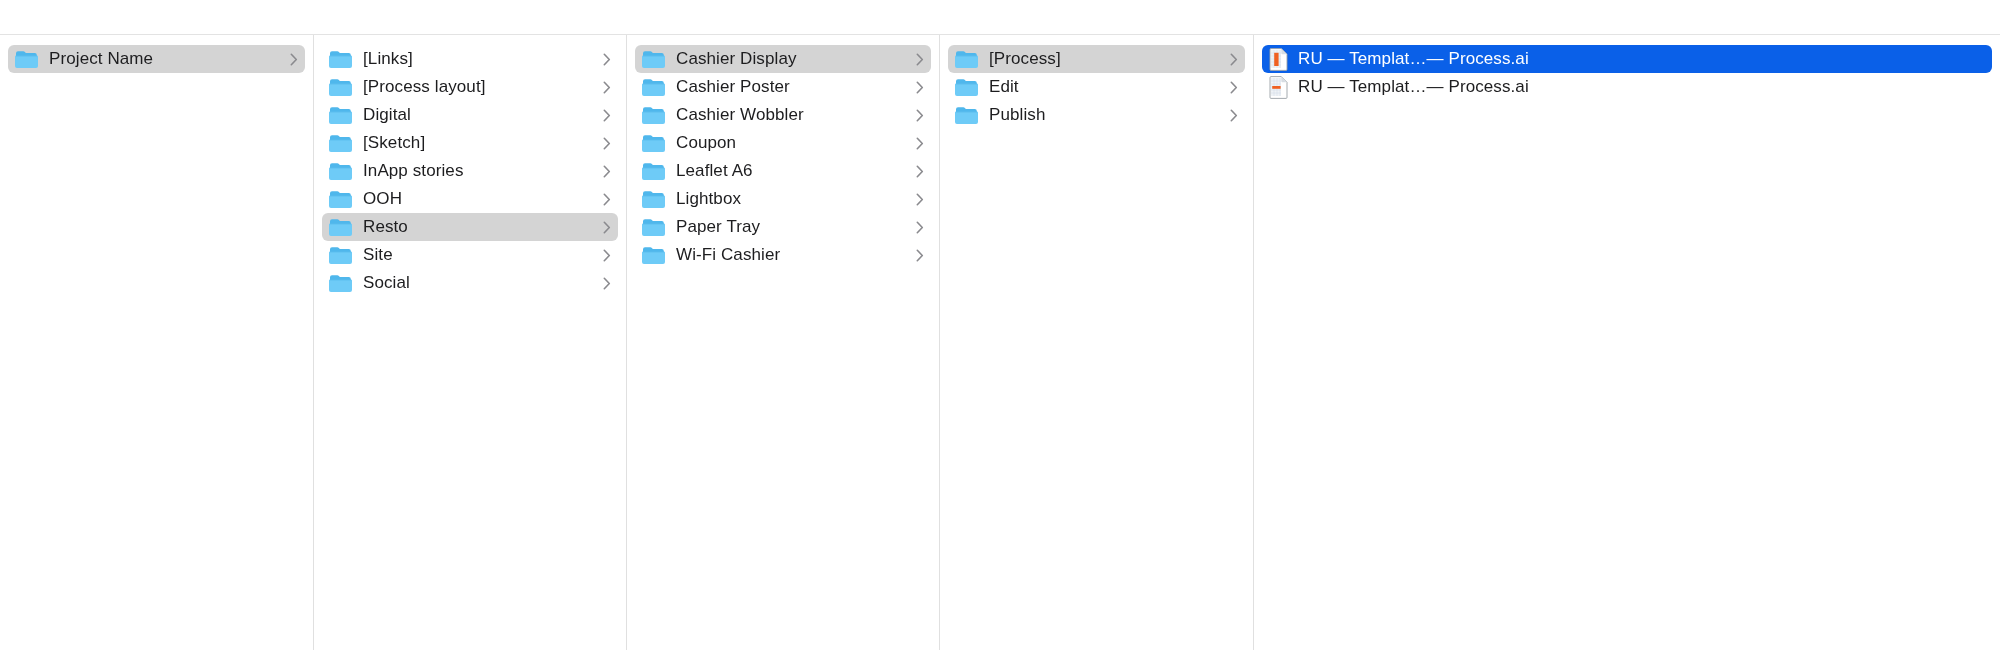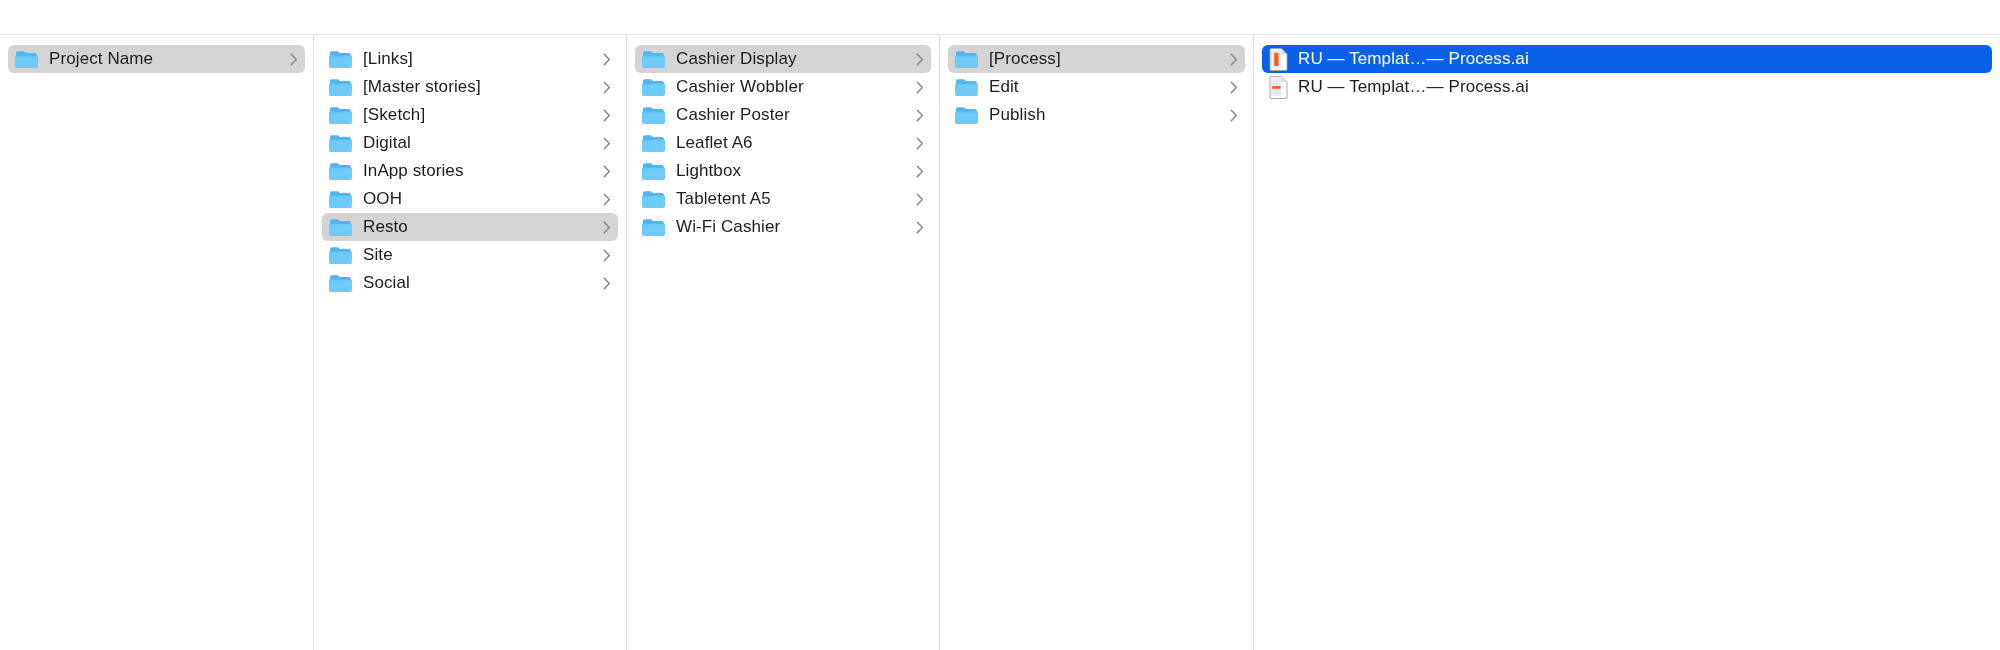--- a/index.html
+++ b/index.html
@@ -166,51 +166,51 @@
           </span>
         </div>
         <div class="row">
           <span class="icon">
             <svg width="23" height="19" viewBox="0 0 23 19">
               <path d="M1 3.2a2 2 0 0 1 2-2h5.4c.5 0 .9.2 1.2.5l1.3 1.2h8.9a2 2 0 0 1 2 2v1.6H1z" fill="#4fb7ec"></path>
               <path d="M1 5.4h20.8a1.2 1.2 0 0 1 1.2 1.2v9.3a2 2 0 0 1-2 2H2a2 2 0 0 1-2-2V6.6a1.2 1.2 0 0 1 1-1.2z" fill="#6ecbf7"></path>
               <path d="M1 5.4h21v1H1z" fill="#3ea9e0" opacity="0.45"></path>
             </svg>
           </span>
-          <span class="row-label">[Master stories]</span>
+          <span class="row-label">[Process layout]</span>
+          <span class="chevron">
+            <svg width="8" height="13" viewBox="0 0 8 13">
+              <path d="M1.3 1.3L6.3 6.5 1.3 11.7" fill="none" stroke-width="1.6" stroke-linecap="round" stroke-linejoin="round"></path>
+            </svg>
+          </span>
+        </div>
+        <div class="row">
+          <span class="icon">
+            <svg width="23" height="19" viewBox="0 0 23 19">
+              <path d="M1 3.2a2 2 0 0 1 2-2h5.4c.5 0 .9.2 1.2.5l1.3 1.2h8.9a2 2 0 0 1 2 2v1.6H1z" fill="#4fb7ec"></path>
+              <path d="M1 5.4h20.8a1.2 1.2 0 0 1 1.2 1.2v9.3a2 2 0 0 1-2 2H2a2 2 0 0 1-2-2V6.6a1.2 1.2 0 0 1 1-1.2z" fill="#6ecbf7"></path>
+              <path d="M1 5.4h21v1H1z" fill="#3ea9e0" opacity="0.45"></path>
+            </svg>
+          </span>
+          <span class="row-label">Digital</span>
           <span class="chevron">
             <svg width="8" height="13" viewBox="0 0 8 13">
               <path d="M1.3 1.3L6.3 6.5 1.3 11.7" fill="none" stroke-width="1.6" stroke-linecap="round" stroke-linejoin="round"></path>
             </svg>
           </span>
         </div>
         <div class="row">
           <span class="icon">
             <svg width="23" height="19" viewBox="0 0 23 19">
               <path d="M1 3.2a2 2 0 0 1 2-2h5.4c.5 0 .9.2 1.2.5l1.3 1.2h8.9a2 2 0 0 1 2 2v1.6H1z" fill="#4fb7ec"></path>
               <path d="M1 5.4h20.8a1.2 1.2 0 0 1 1.2 1.2v9.3a2 2 0 0 1-2 2H2a2 2 0 0 1-2-2V6.6a1.2 1.2 0 0 1 1-1.2z" fill="#6ecbf7"></path>
               <path d="M1 5.4h21v1H1z" fill="#3ea9e0" opacity="0.45"></path>
             </svg>
           </span>
           <span class="row-label">[Sketch]</span>
-          <span class="chevron">
-            <svg width="8" height="13" viewBox="0 0 8 13">
-              <path d="M1.3 1.3L6.3 6.5 1.3 11.7" fill="none" stroke-width="1.6" stroke-linecap="round" stroke-linejoin="round"></path>
-            </svg>
-          </span>
-        </div>
-        <div class="row">
-          <span class="icon">
-            <svg width="23" height="19" viewBox="0 0 23 19">
-              <path d="M1 3.2a2 2 0 0 1 2-2h5.4c.5 0 .9.2 1.2.5l1.3 1.2h8.9a2 2 0 0 1 2 2v1.6H1z" fill="#4fb7ec"></path>
-              <path d="M1 5.4h20.8a1.2 1.2 0 0 1 1.2 1.2v9.3a2 2 0 0 1-2 2H2a2 2 0 0 1-2-2V6.6a1.2 1.2 0 0 1 1-1.2z" fill="#6ecbf7"></path>
-              <path d="M1 5.4h21v1H1z" fill="#3ea9e0" opacity="0.45"></path>
-            </svg>
-          </span>
-          <span class="row-label">Digital</span>
           <span class="chevron">
             <svg width="8" height="13" viewBox="0 0 8 13">
               <path d="M1.3 1.3L6.3 6.5 1.3 11.7" fill="none" stroke-width="1.6" stroke-linecap="round" stroke-linejoin="round"></path>
             </svg>
           </span>
         </div>
         <div class="row">
           <span class="icon">
             <svg width="23" height="19" viewBox="0 0 23 19">
               <path d="M1 3.2a2 2 0 0 1 2-2h5.4c.5 0 .9.2 1.2.5l1.3 1.2h8.9a2 2 0 0 1 2 2v1.6H1z" fill="#4fb7ec"></path>
@@ -303,36 +303,51 @@
           </span>
         </div>
         <div class="row">
           <span class="icon">
             <svg width="23" height="19" viewBox="0 0 23 19">
               <path d="M1 3.2a2 2 0 0 1 2-2h5.4c.5 0 .9.2 1.2.5l1.3 1.2h8.9a2 2 0 0 1 2 2v1.6H1z" fill="#4fb7ec"></path>
               <path d="M1 5.4h20.8a1.2 1.2 0 0 1 1.2 1.2v9.3a2 2 0 0 1-2 2H2a2 2 0 0 1-2-2V6.6a1.2 1.2 0 0 1 1-1.2z" fill="#6ecbf7"></path>
               <path d="M1 5.4h21v1H1z" fill="#3ea9e0" opacity="0.45"></path>
             </svg>
           </span>
+          <span class="row-label">Cashier Poster</span>
+          <span class="chevron">
+            <svg width="8" height="13" viewBox="0 0 8 13">
+              <path d="M1.3 1.3L6.3 6.5 1.3 11.7" fill="none" stroke-width="1.6" stroke-linecap="round" stroke-linejoin="round"></path>
+            </svg>
+          </span>
+        </div>
+        <div class="row">
+          <span class="icon">
+            <svg width="23" height="19" viewBox="0 0 23 19">
+              <path d="M1 3.2a2 2 0 0 1 2-2h5.4c.5 0 .9.2 1.2.5l1.3 1.2h8.9a2 2 0 0 1 2 2v1.6H1z" fill="#4fb7ec"></path>
+              <path d="M1 5.4h20.8a1.2 1.2 0 0 1 1.2 1.2v9.3a2 2 0 0 1-2 2H2a2 2 0 0 1-2-2V6.6a1.2 1.2 0 0 1 1-1.2z" fill="#6ecbf7"></path>
+              <path d="M1 5.4h21v1H1z" fill="#3ea9e0" opacity="0.45"></path>
+            </svg>
+          </span>
           <span class="row-label">Cashier Wobbler</span>
           <span class="chevron">
             <svg width="8" height="13" viewBox="0 0 8 13">
               <path d="M1.3 1.3L6.3 6.5 1.3 11.7" fill="none" stroke-width="1.6" stroke-linecap="round" stroke-linejoin="round"></path>
             </svg>
           </span>
         </div>
         <div class="row">
           <span class="icon">
             <svg width="23" height="19" viewBox="0 0 23 19">
               <path d="M1 3.2a2 2 0 0 1 2-2h5.4c.5 0 .9.2 1.2.5l1.3 1.2h8.9a2 2 0 0 1 2 2v1.6H1z" fill="#4fb7ec"></path>
               <path d="M1 5.4h20.8a1.2 1.2 0 0 1 1.2 1.2v9.3a2 2 0 0 1-2 2H2a2 2 0 0 1-2-2V6.6a1.2 1.2 0 0 1 1-1.2z" fill="#6ecbf7"></path>
               <path d="M1 5.4h21v1H1z" fill="#3ea9e0" opacity="0.45"></path>
             </svg>
           </span>
-          <span class="row-label">Cashier Poster</span>
+          <span class="row-label">Coupon</span>
           <span class="chevron">
             <svg width="8" height="13" viewBox="0 0 8 13">
               <path d="M1.3 1.3L6.3 6.5 1.3 11.7" fill="none" stroke-width="1.6" stroke-linecap="round" stroke-linejoin="round"></path>
             </svg>
           </span>
         </div>
         <div class="row">
           <span class="icon">
             <svg width="23" height="19" viewBox="0 0 23 19">
               <path d="M1 3.2a2 2 0 0 1 2-2h5.4c.5 0 .9.2 1.2.5l1.3 1.2h8.9a2 2 0 0 1 2 2v1.6H1z" fill="#4fb7ec"></path>
@@ -363,21 +378,21 @@
           </span>
         </div>
         <div class="row">
           <span class="icon">
             <svg width="23" height="19" viewBox="0 0 23 19">
               <path d="M1 3.2a2 2 0 0 1 2-2h5.4c.5 0 .9.2 1.2.5l1.3 1.2h8.9a2 2 0 0 1 2 2v1.6H1z" fill="#4fb7ec"></path>
               <path d="M1 5.4h20.8a1.2 1.2 0 0 1 1.2 1.2v9.3a2 2 0 0 1-2 2H2a2 2 0 0 1-2-2V6.6a1.2 1.2 0 0 1 1-1.2z" fill="#6ecbf7"></path>
               <path d="M1 5.4h21v1H1z" fill="#3ea9e0" opacity="0.45"></path>
             </svg>
           </span>
-          <span class="row-label">Tabletent A5</span>
+          <span class="row-label">Paper Tray</span>
           <span class="chevron">
             <svg width="8" height="13" viewBox="0 0 8 13">
               <path d="M1.3 1.3L6.3 6.5 1.3 11.7" fill="none" stroke-width="1.6" stroke-linecap="round" stroke-linejoin="round"></path>
             </svg>
           </span>
         </div>
         <div class="row">
           <span class="icon">
             <svg width="23" height="19" viewBox="0 0 23 19">
               <path d="M1 3.2a2 2 0 0 1 2-2h5.4c.5 0 .9.2 1.2.5l1.3 1.2h8.9a2 2 0 0 1 2 2v1.6H1z" fill="#4fb7ec"></path>

